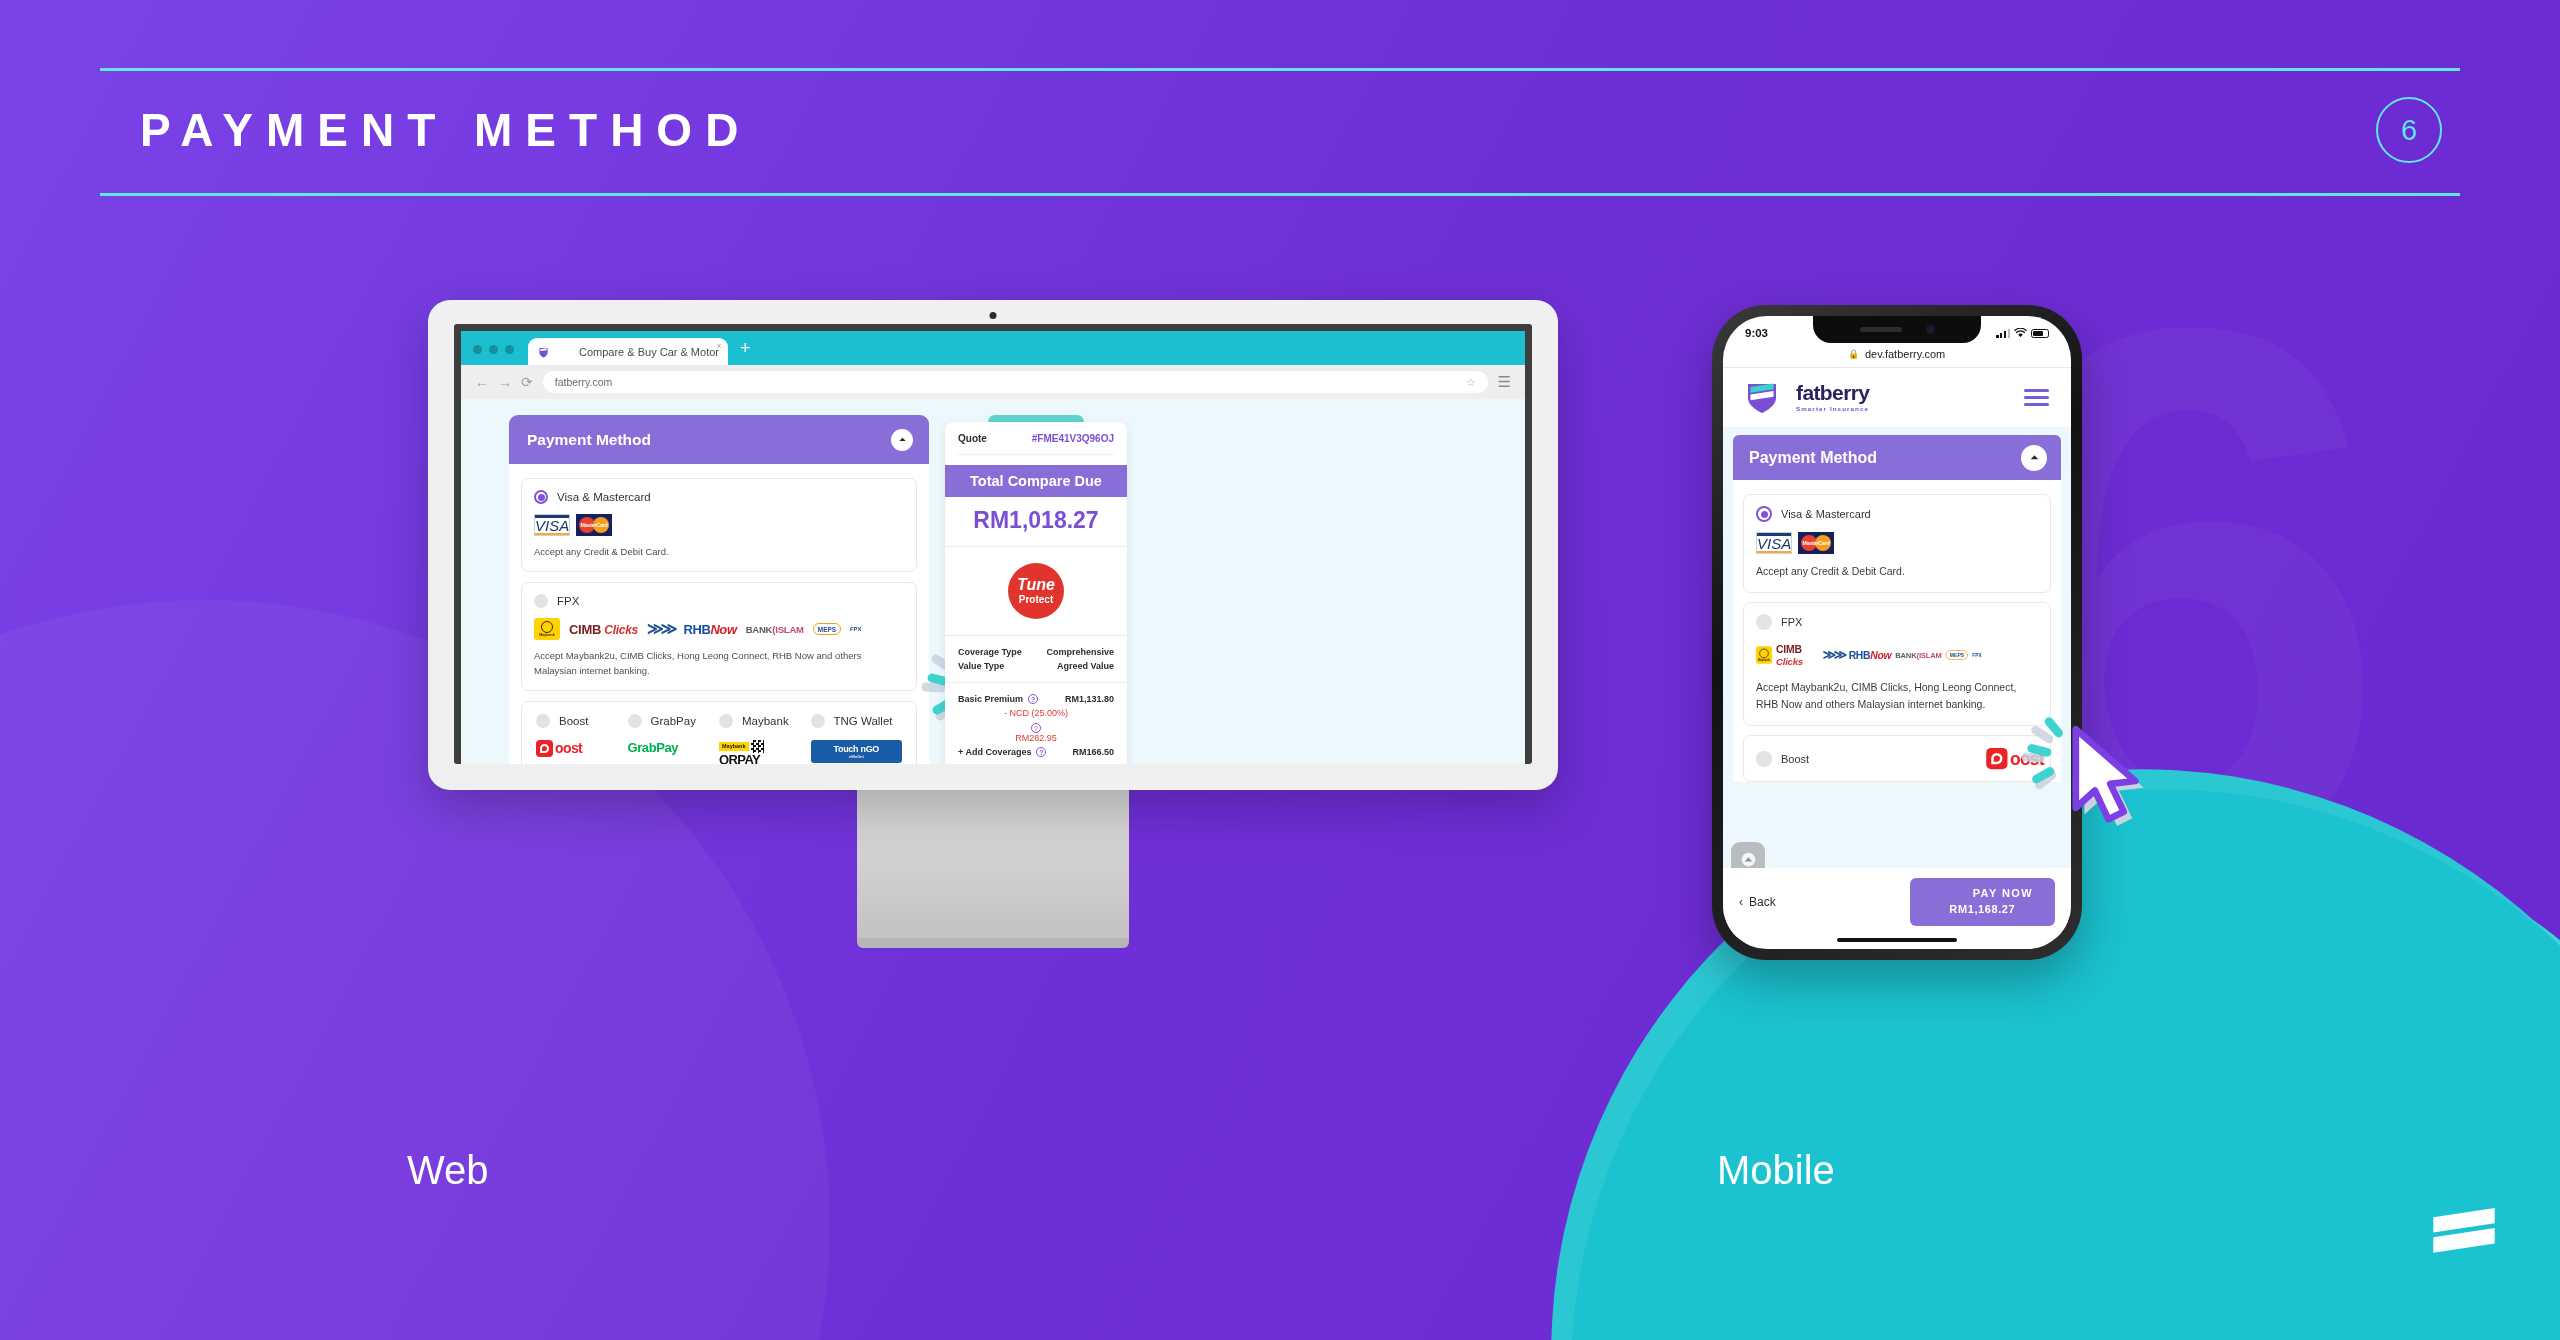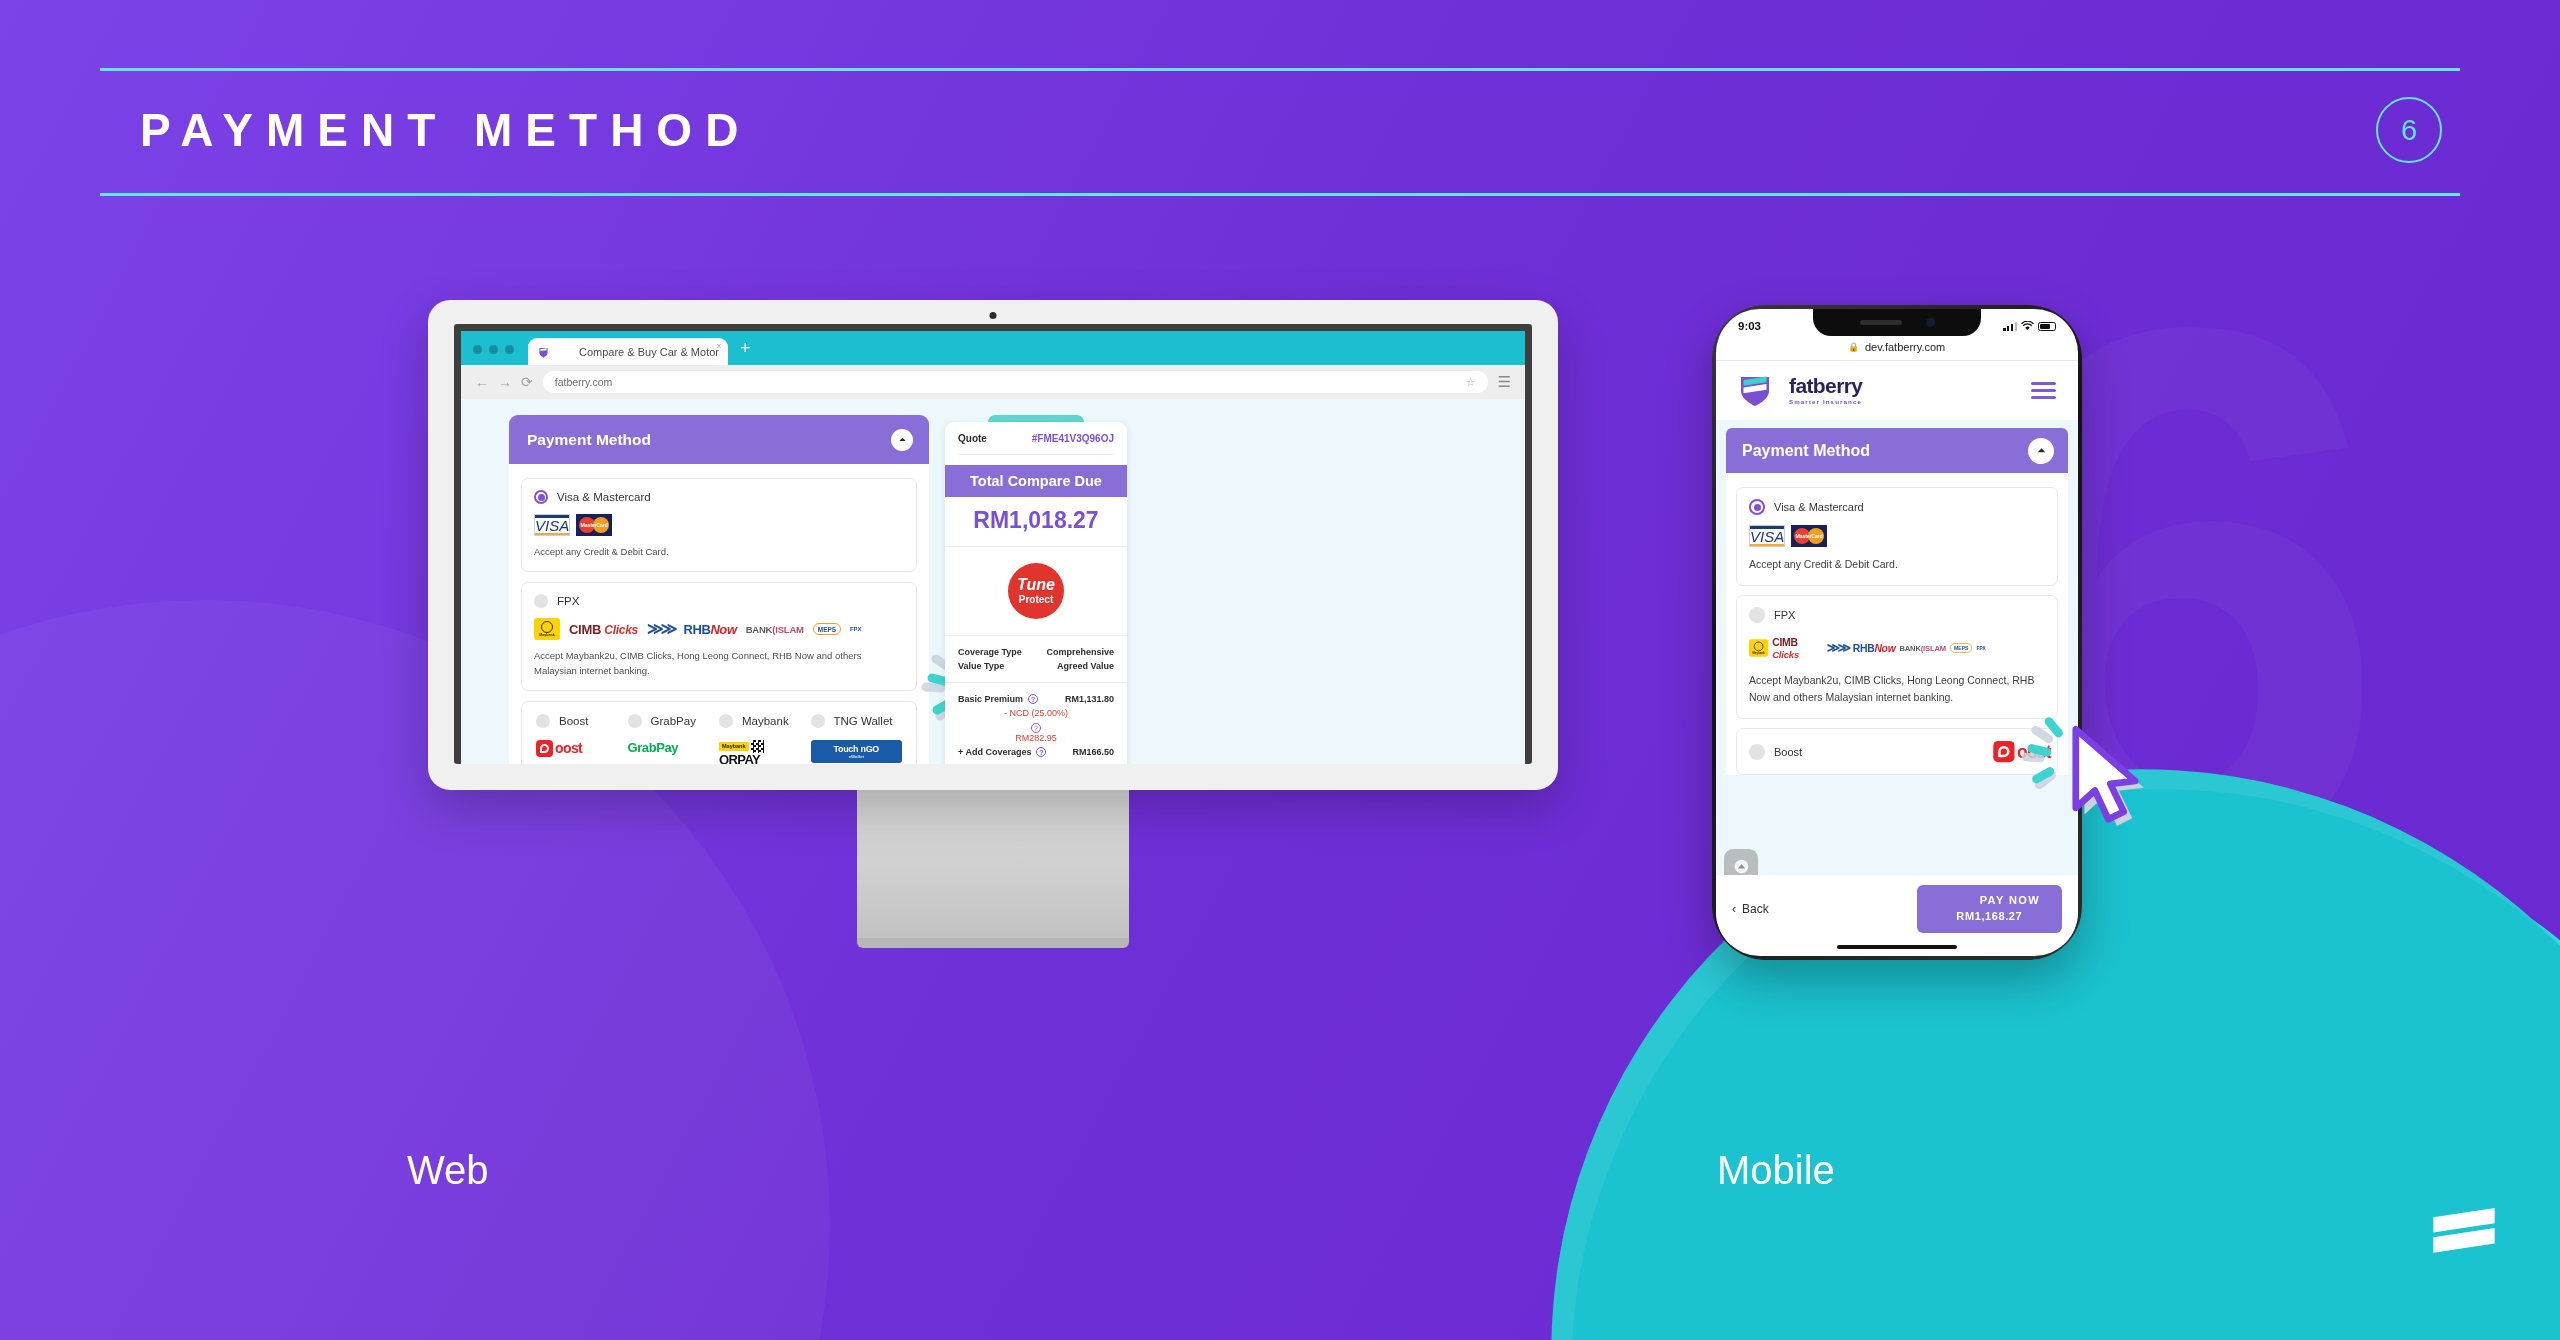--- a/index.html
+++ b/index.html
@@ -275,21 +275,21 @@
 
   
   .cursor { position: absolute; pointer-events: none; }
   .cursor svg { display: block; }
 
   
   .phone { position: absolute; left: 1712px; top: 305px; width: 370px; height: 360px; }
   .phone-frame {
     width: 370px; height: 655px; border-radius: 54px;
     background: linear-gradient(145deg,#3a3a3a 0%, #121212 40%, #2e2e2e 100%);
-    padding: 4px;
+    padding: 11px;
     box-shadow: 0 20px 48px rgba(0,0,0,0.28);
     position: relative;
   }
   .phone-screen {
     width: 100%; height: 100%; border-radius: 44px; background: #ffffff;
     overflow: hidden; position: relative; display: flex; flex-direction: column;
   }
   .notch {
     position: absolute; top: 0; left: 50%; transform: translateX(-50%);
     width: 168px; height: 27px; background: #0d0d0d;

